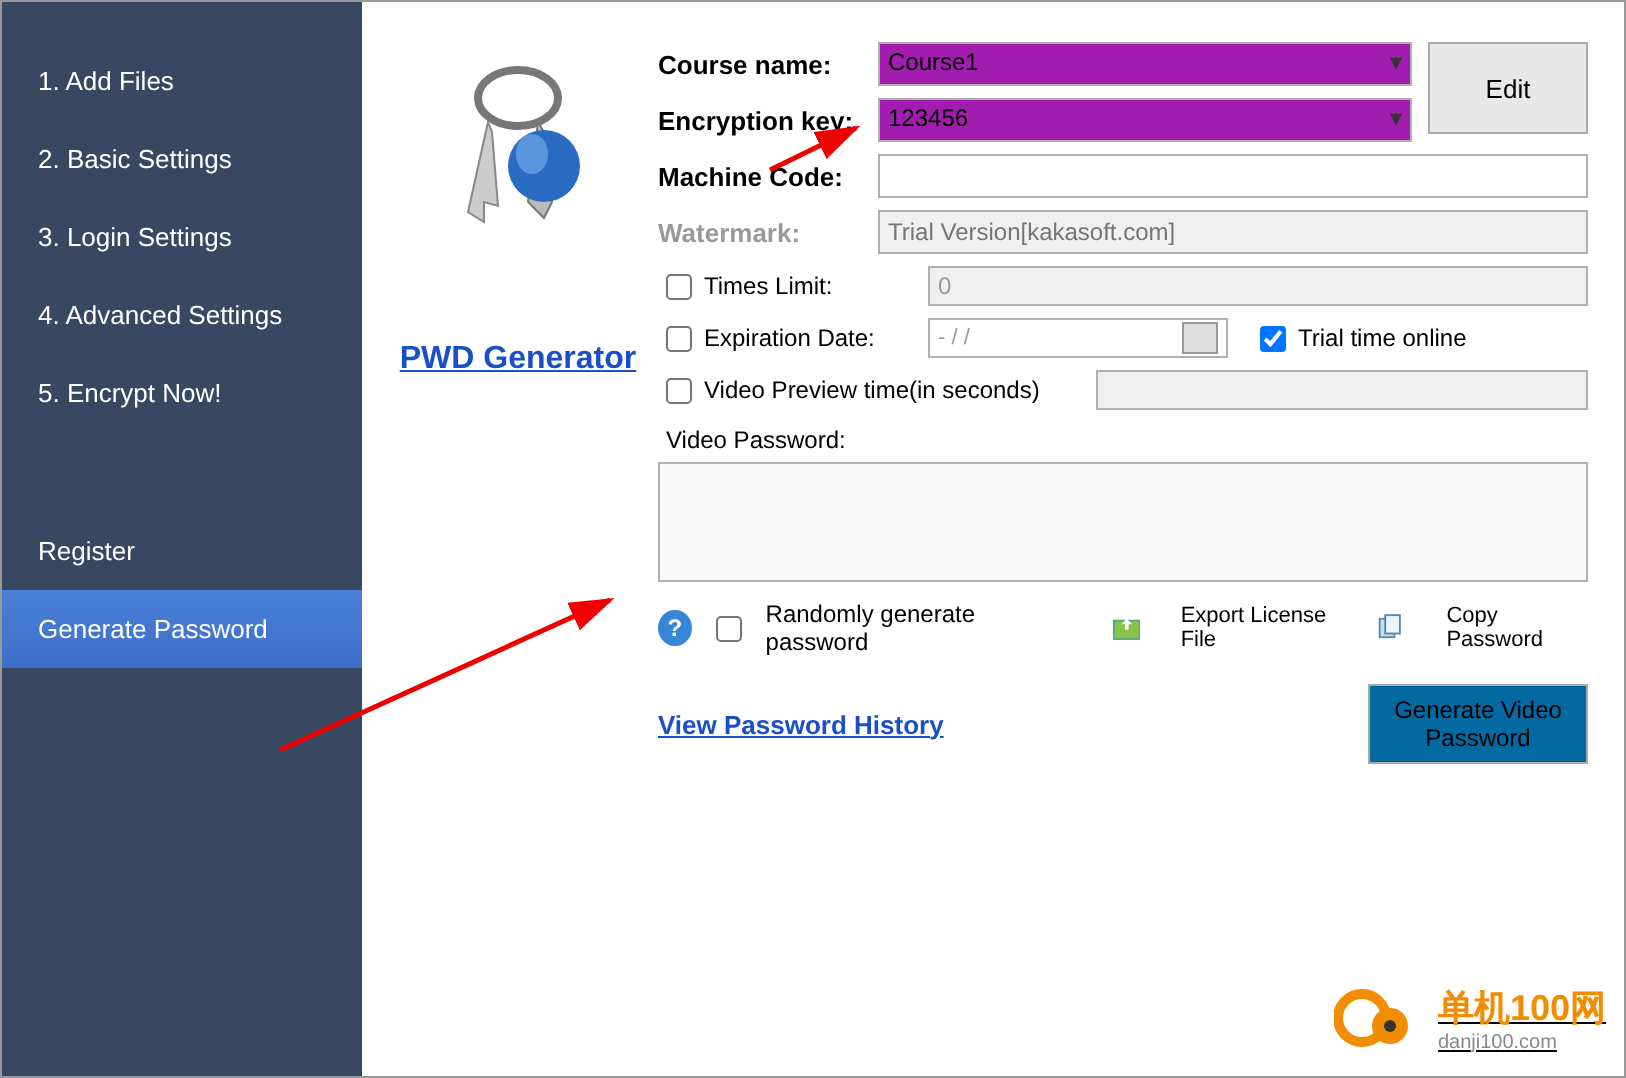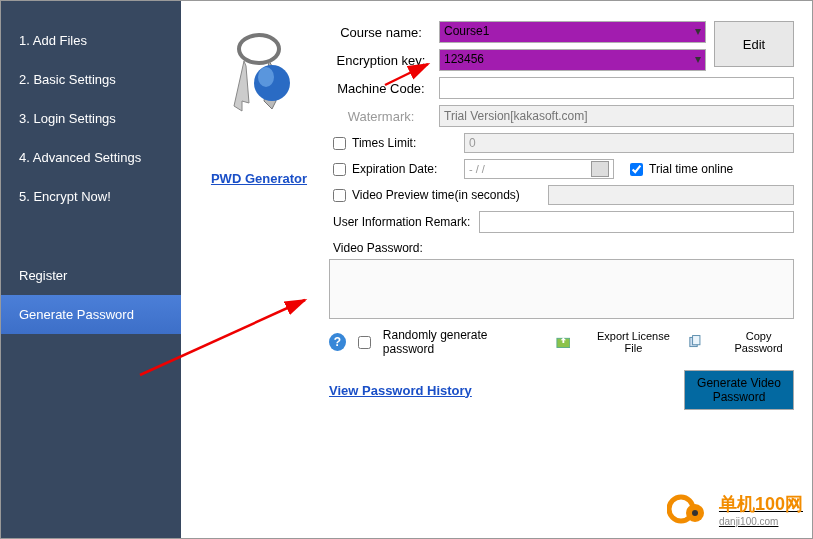--- a/index.html
+++ b/index.html
@@ -7,42 +7,42 @@
 .app { display: flex; height: 539px; border: 1px solid #999; }
 .sidebar { width: 180px; background: #374860; color: #fff; padding-top: 20px; }
 .sidebar-item { padding: 12px 18px; cursor: pointer; font-size: 13px; }
 .sidebar-item.active { background: linear-gradient(#4b7fd8, #3d6fc8); position: relative; }
 .sidebar-item.active::after { content: ''; position: absolute; right: -8px; top: 50%; transform: translateY(-50%); border-left: 8px solid #3d6fc8; border-top: 8px solid transparent; border-bottom: 8px solid transparent; }
 .sidebar-spacer { height: 40px; }
 .main { flex: 1; background: #fff; padding: 20px 18px; position: relative; }
 .top-area { display: flex; gap: 10px; }
 .icon-col { width: 120px; text-align: center; padding-top: 10px; }
 .key-icon { width: 90px; height: 100px; margin: 0 auto 40px; position: relative; }
-.pwd-link { color: #1a4fc7; text-decoration: underline; font-weight: bold; font-size: 13px; cursor: pointer; }
+.pwd-link { color: #1a4fc7; text-decoration: underline; font-weight: bold; font-size: 16px; cursor: pointer; }
 .form-area { flex: 1; }
 .row { display: flex; align-items: center; margin-bottom: 6px; }
-.label { width: 110px; text-align: center; font-weight: normal; font-size: 13px; padding-right: 6px; }
+.label { width: 110px; text-align: left; font-weight: bold; font-size: 13px; padding-right: 6px; }
 .label.grey { color: #999; }
 .label.normal { font-weight: normal; font-size: 12px; }
 .field { flex: 1; height: 22px; border: 1px solid #b0b0b0; padding: 2px 4px; font-size: 12px; background: #fff; }
 .field.disabled { background: #f0f0f0; color: #999; }
 .select { flex: 1; height: 22px; border: 1px solid #b0b0b0; padding: 2px 4px; font-size: 12px; background: #a21caf; position: relative; }
 .select::after { content: '▾'; position: absolute; right: 4px; top: 2px; color: #333; }
 .edit-btn { width: 80px; height: 46px; margin-left: 8px; background: #e8e8e8; border: 1px solid #aaa; cursor: pointer; font-size: 13px; }
 .checkbox-row { display: flex; align-items: center; gap: 6px; margin-bottom: 6px; padding-left: 4px; }
 .checkbox-row .lbl { width: 106px; font-size: 12px; }
 .checkbox-row .lbl.long { width: 190px; }
 .small-field { height: 20px; border: 1px solid #b0b0b0; padding: 2px 4px; font-size: 12px; background: #f0f0f0; color: #999; }
 .date-field { width: 150px; height: 20px; border: 1px solid #b0b0b0; background: #fff; display: flex; align-items: center; padding: 0 4px; font-size: 11px; color: #999; justify-content: space-between; }
 .cal-btn { width: 18px; height: 16px; background: #ddd; border: 1px solid #999; }
 .video-pwd-area { margin-top: 8px; }
 .textarea { width: 100%; height: 60px; border: 1px solid #b0b0b0; background: #fafafa; resize: none; }
 .bottom-row { display: flex; align-items: center; gap: 12px; margin-top: 6px; }
 .help-icon { width: 18px; height: 18px; border-radius: 50%; background: #3787d8; color: #fff; text-align: center; line-height: 18px; font-size: 12px; font-weight: bold; }
-.link-btn { display: flex; align-items: center; gap: 20px; cursor: pointer; font-size: 11px; text-align: center; }
+.link-btn { display: flex; align-items: center; gap: 20px; cursor: pointer; font-size: 11px; }
 .link-btn .mini-icon { width: 16px; height: 14px; }
 .gen-btn { width: 110px; height: 40px; background: #0369a1; border: 1px solid #aaa; cursor: pointer; font-size: 12px; margin-left: auto; }
 .history-link { color: #1a4fc7; text-decoration: underline; font-weight: bold; font-size: 13px; cursor: pointer; }
 .arrow { position: absolute; pointer-events: none; }
 .arrow svg { overflow: visible; }
 .watermark-logo { position: absolute; right: 10px; bottom: 10px; display: flex; align-items: center; gap: 12px; text-decoration: underline; }
 .watermark-logo .txt { font-size: 18px; font-weight: bold; color: #f28c00; }
 .watermark-logo .sub { font-size: 10px; color: #888; }
 input[type=checkbox] { width: 13px; height: 13px; }
 </style>
@@ -113,24 +113,20 @@
               <span class="cal-btn"></span>
             </div>
           <input type="checkbox" checked="" style="margin-left: 10px;">
           <span>Trial time online</span>
         </div>
         <div class="checkbox-row">
           <input type="checkbox" style="">
           <span class="lbl long">Video Preview time(in seconds)</span>
           <input class="small-field" style="flex: 1 1 0%;" value="">
         </div>
-        <div class="row">
-          <div class="label normal" style="width:150px;text-align:left;padding-left:4px">User Information Remark:</div>
-          <input class="field" value="" style="">
-        </div>
 
         <div class="video-pwd-area">
           <div style="font-size:12px;margin-bottom:4px;padding-left:4px">Video Password:</div>
           <textarea class="textarea" style=""></textarea>
         </div>
 
         <div class="bottom-row">
           <div class="help-icon">?</div>
           <input type="checkbox" style="">
           <span>Randomly generate password</span>

